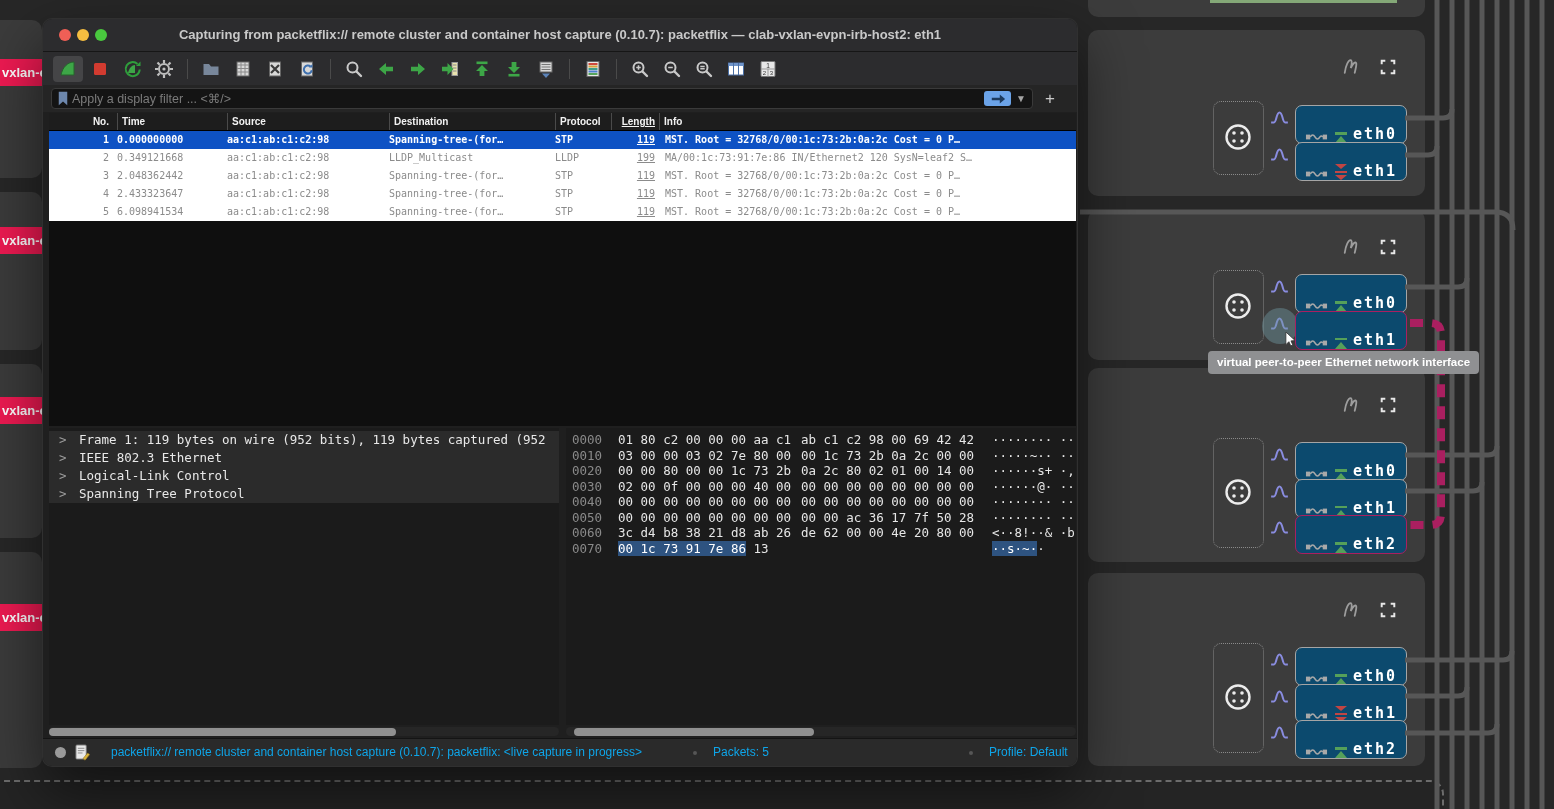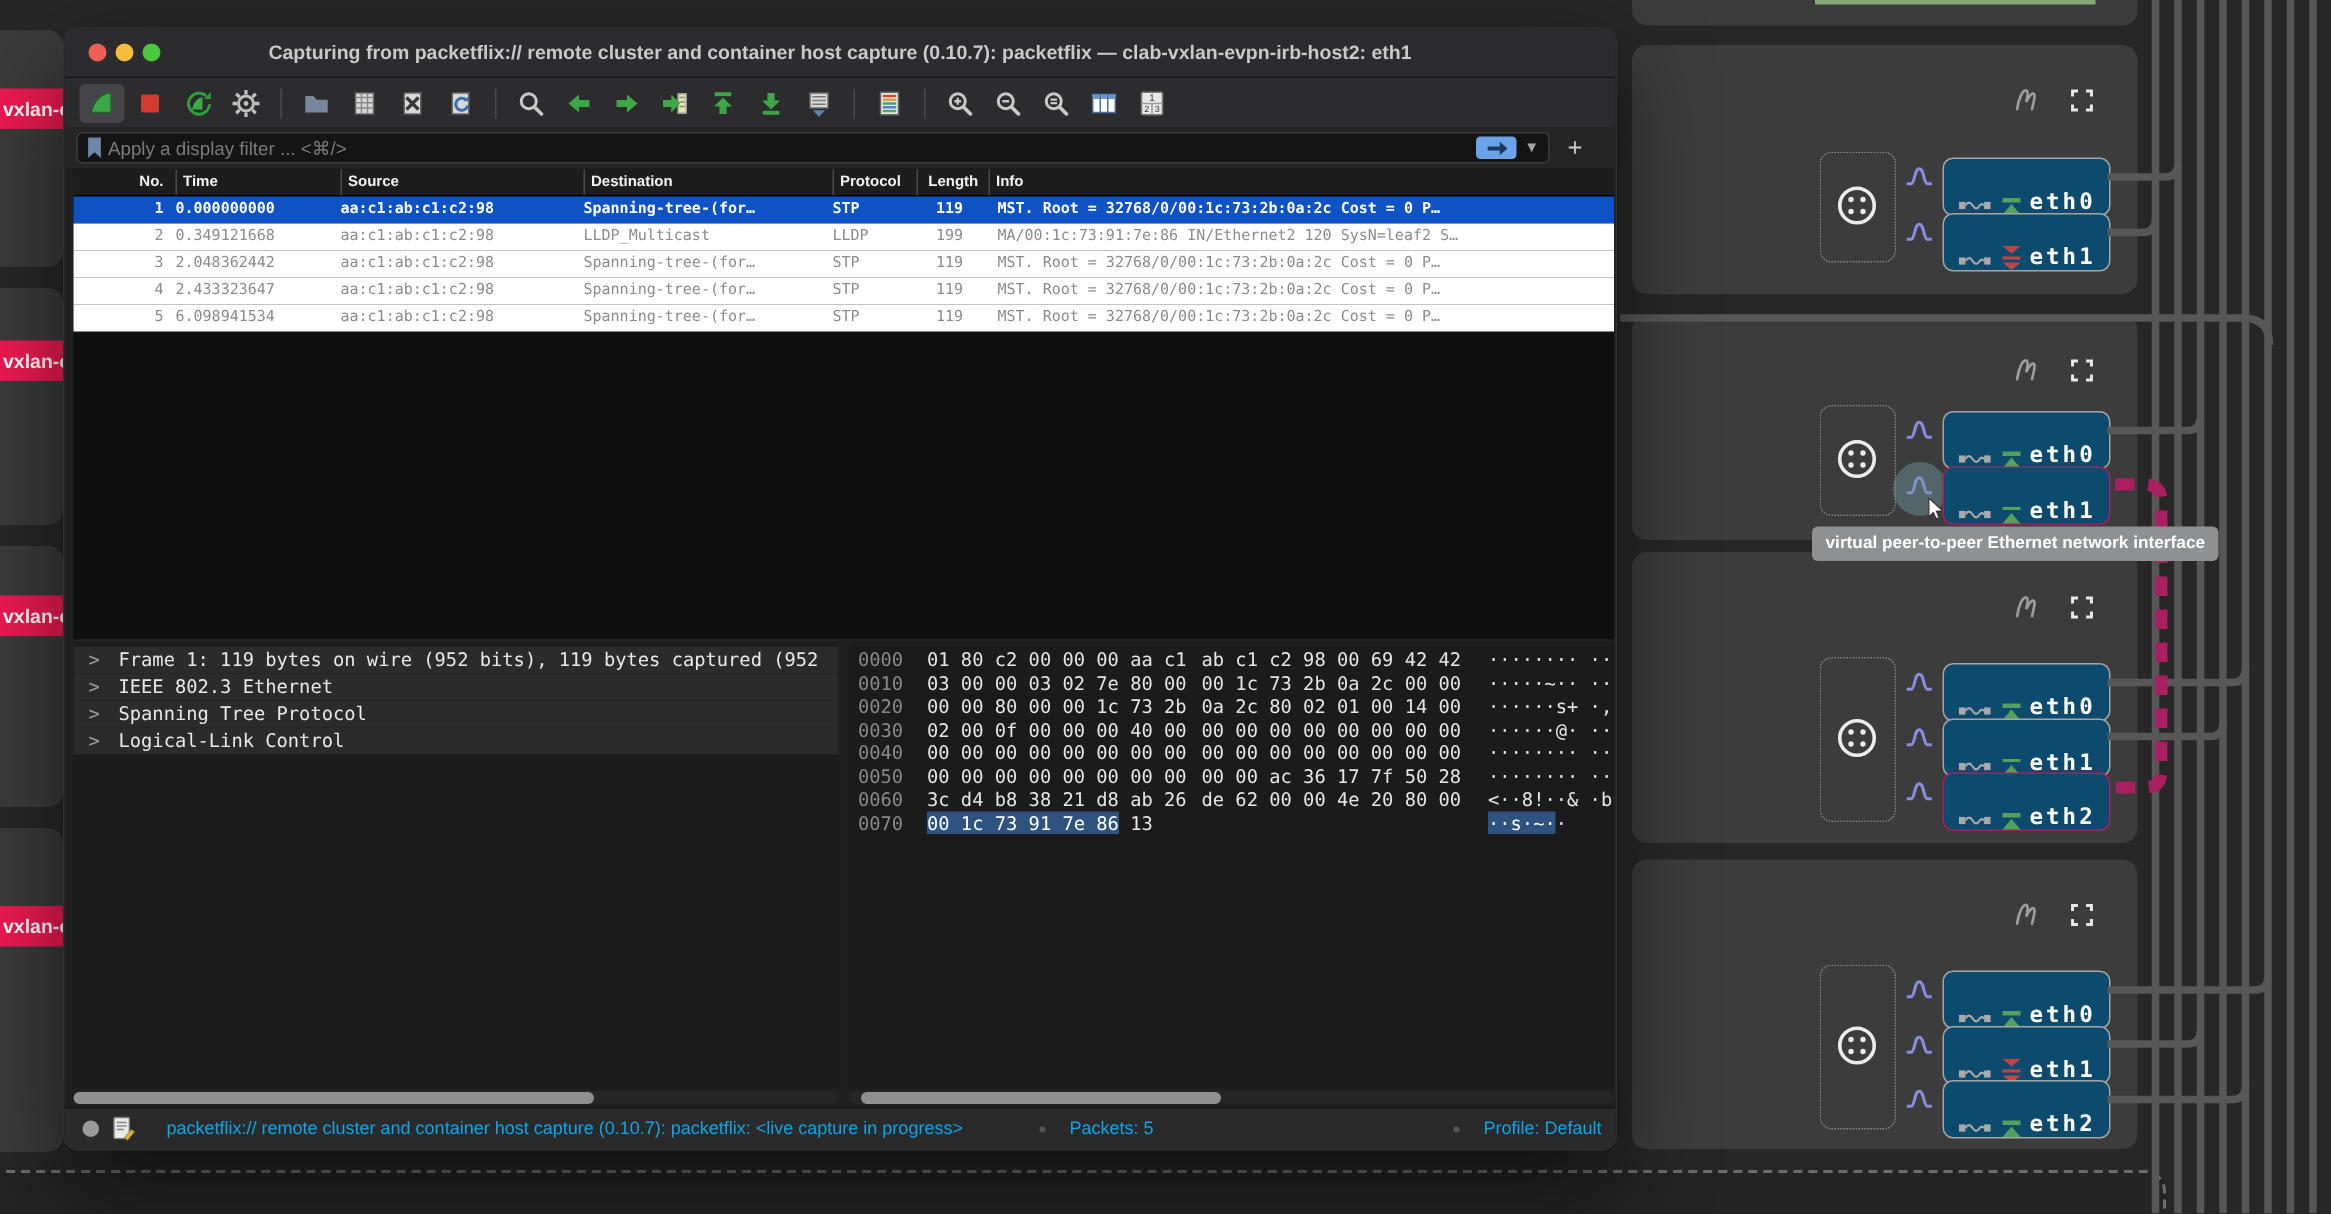--- a/index.html
+++ b/index.html
@@ -76,21 +76,21 @@
   #pheader .c{border-left:1px solid #4a4a4a;padding-left:4px;box-sizing:border-box;overflow:hidden;}
   #pheader .c:first-child{border-left:none;}
   .prow{font-family:"DejaVu Sans Mono",monospace;background:#fff;color:#8b8b8b;}
   .prow.sel{background:var(--selection_blue);color:#fff;font-weight:bold;}
   .c{overflow:hidden;box-sizing:border-box;flex:none;}
   .c.no{width:68px;text-align:right;padding-right:8px;}
   .c.time{width:110px;}
   .c.src{width:162px;}
   .c.dst{width:166px;}
   .c.proto{width:56px;}
-  .c.len{width:48px;text-align:center;padding-right:4px;}
+  .c.len{width:48px;text-align:right;padding-right:4px;text-decoration:underline;}
   .c.info{flex:1;padding-left:6px;}
 
   
   .pane{position:absolute;top:409px;height:297px;background:#1b1b1b;overflow:hidden;}
   #pdetails{left:6px;width:510px;}
   #phex{left:523px;width:510px;}
   .drow{height:18px;line-height:18px;background:#2b2b2b;color:#e8e8e8;font-size:12.5px;
       font-family:"DejaVu Sans Mono",monospace;white-space:nowrap;padding-left:10px;}
   .drow .chev{color:#9b9b9b;display:inline-block;width:20px;}
   .hexrow{height:15.5px;line-height:15.5px;font-size:12.5px;font-family:"DejaVu Sans Mono",monospace;
@@ -604,22 +604,22 @@
             <span class="c proto">STP</span>
             <span class="c len">119</span>
             <span class="c info">MST. Root = 32768/0/00:1c:73:2b:0a:2c  Cost = 0  P…</span>
           </div>
         </div>
     </div>
 
     <div id="pdetails" class="pane">
         <div class="drow"><span class="chev">&gt;</span><span>Frame 1: 119 bytes on wire (952 bits), 119 bytes captured (952</span></div>
         <div class="drow"><span class="chev">&gt;</span><span>IEEE 802.3 Ethernet</span></div>
+        <div class="drow"><span class="chev">&gt;</span><span>Logical-Link Control</span></div>
         <div class="drow"><span class="chev">&gt;</span><span>Spanning Tree Protocol</span></div>
-        <div class="drow"><span class="chev">&gt;</span><span>Logical-Link Control</span></div>
       </div>
     <div id="phex" class="pane mono">
         <div class="hexrow"><span class="off">0000</span><span class="hx">01 80 c2 00 00 00 aa c1</span><span class="hx">ab c1 c2 98 00 69 42 42</span><span class="asc">········ ·····iBB</span></div>
         <div class="hexrow"><span class="off">0010</span><span class="hx">03 00 00 03 02 7e 80 00</span><span class="hx">00 1c 73 2b 0a 2c 00 00</span><span class="asc">·····~·· ··s+·,··</span></div>
         <div class="hexrow"><span class="off">0020</span><span class="hx">00 00 80 00 00 1c 73 2b</span><span class="hx">0a 2c 80 02 01 00 14 00</span><span class="asc">······s+ ·,······</span></div>
         <div class="hexrow"><span class="off">0030</span><span class="hx">02 00 0f 00 00 00 40 00</span><span class="hx">00 00 00 00 00 00 00 00</span><span class="asc">······@· ········</span></div>
         <div class="hexrow"><span class="off">0040</span><span class="hx">00 00 00 00 00 00 00 00</span><span class="hx">00 00 00 00 00 00 00 00</span><span class="asc">········ ········</span></div>
         <div class="hexrow"><span class="off">0050</span><span class="hx">00 00 00 00 00 00 00 00</span><span class="hx">00 00 ac 36 17 7f 50 28</span><span class="asc">········ ···6··P(</span></div>
         <div class="hexrow"><span class="off">0060</span><span class="hx">3c d4 b8 38 21 d8 ab 26</span><span class="hx">de 62 00 00 4e 20 80 00</span><span class="asc">&lt;··8!··&amp; ·b··N ··</span></div>
         <div class="hexrow"><span class="off">0070</span><span class="hx"><span class="hlb">00 1c 73 91 7e 86</span> 13</span><span class="hx"></span><span class="asc"><span class="hlb">··s·~·</span>·</span></div>

